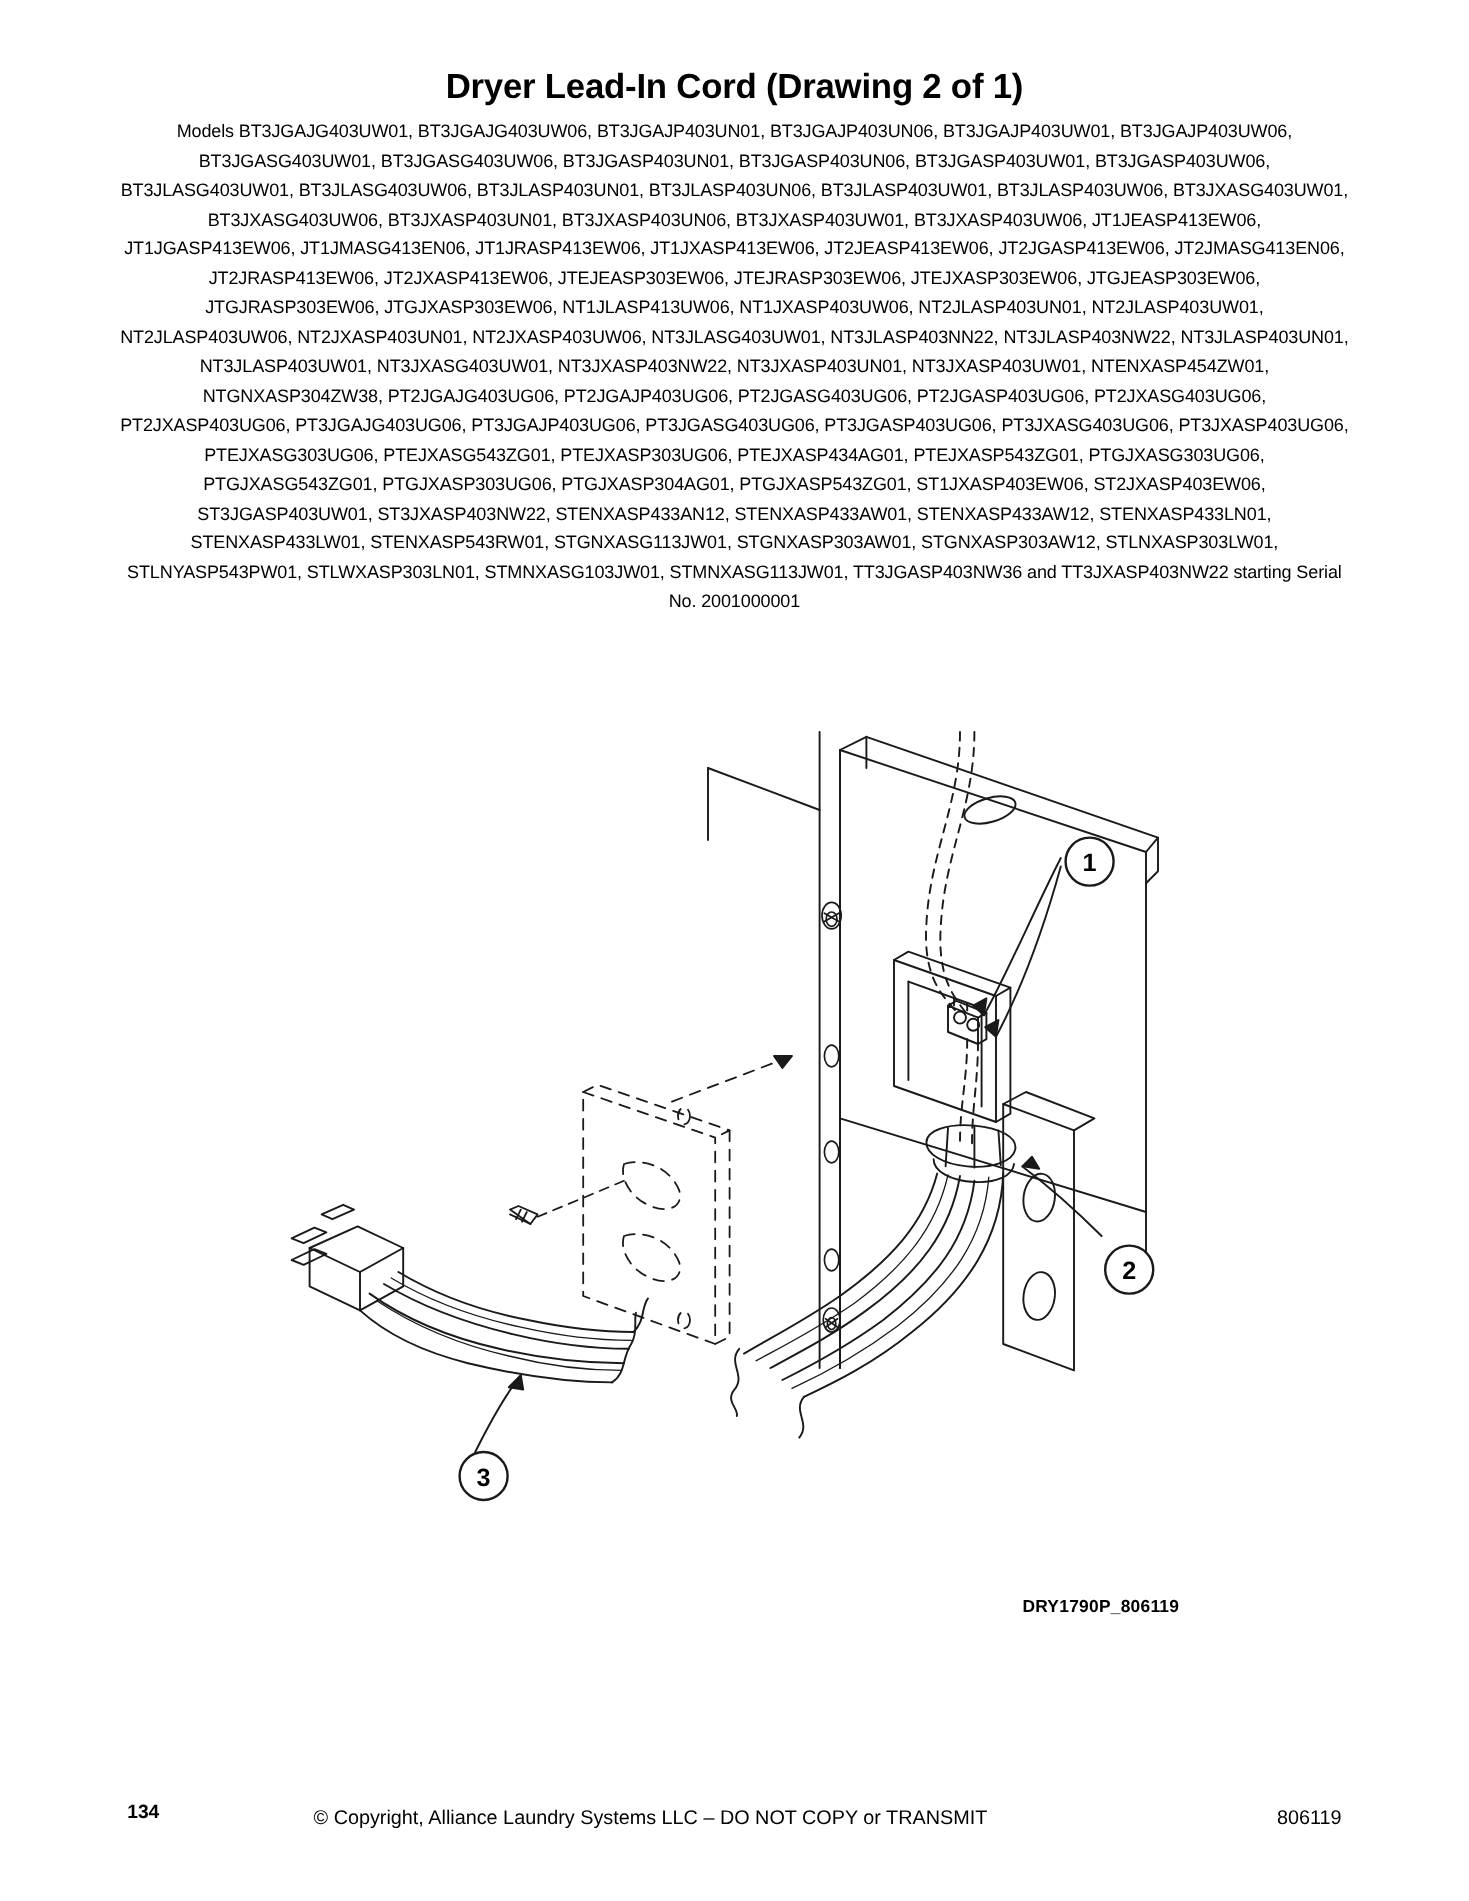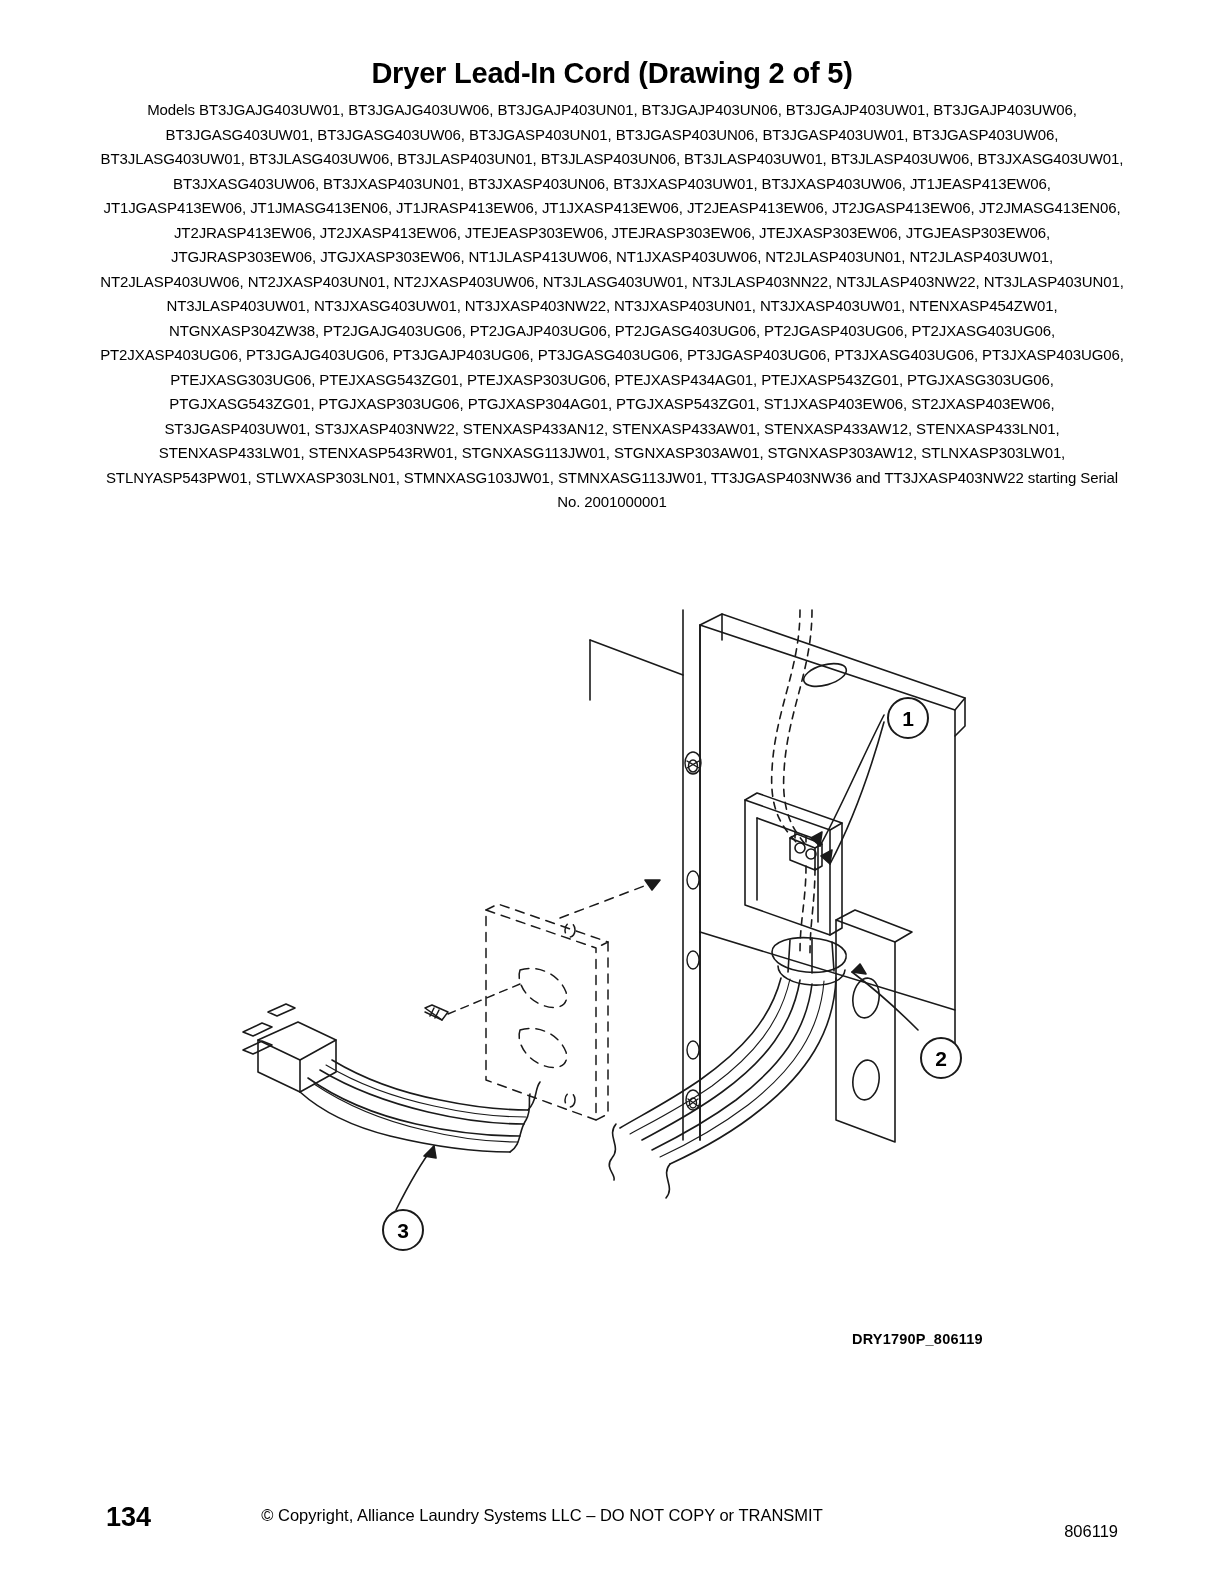--- a/index.html
+++ b/index.html
@@ -55,45 +55,44 @@
     left: 852px;
     top: 1331px;
     font-size: 14.5px;
     letter-spacing: 0.2px;
     font-weight: bold;
   }
   .footer-page {
     position: absolute;
     left: 106px;
     top: 1502px;
-    font-size: 27px;
+    font-size: 16px;
     font-weight: bold;
   }
   .footer-copy {
     position: absolute;
     left: 0;
     top: 1506px;
     width: 1084px;
     text-align: center;
     font-size: 16.5px;
   }
   .footer-num {
     position: absolute;
     right: 106px;
     top: 1506px;
     font-size: 16.5px;
-    margin-top: 16px;
   }
 </style>
 </head>
 <body>
 
 <div class="page">
 
-  <div class="title">Dryer Lead-In Cord (Drawing 2 of 5)</div>
+  <div class="title">Dryer Lead-In Cord (Drawing 2 of 1)</div>
 
   <div class="models">Models BT3JGAJG403UW01, BT3JGAJG403UW06, BT3JGAJP403UN01, BT3JGAJP403UN06, BT3JGAJP403UW01, BT3JGAJP403UW06, BT3JGASG403UW01, BT3JGASG403UW06, BT3JGASP403UN01, BT3JGASP403UN06, BT3JGASP403UW01, BT3JGASP403UW06, BT3JLASG403UW01, BT3JLASG403UW06, BT3JLASP403UN01, BT3JLASP403UN06, BT3JLASP403UW01, BT3JLASP403UW06, BT3JXASG403UW01, BT3JXASG403UW06, BT3JXASP403UN01, BT3JXASP403UN06, BT3JXASP403UW01, BT3JXASP403UW06, JT1JEASP413EW06, JT1JGASP413EW06, JT1JMASG413EN06, JT1JRASP413EW06, JT1JXASP413EW06, JT2JEASP413EW06, JT2JGASP413EW06, JT2JMASG413EN06, JT2JRASP413EW06, JT2JXASP413EW06, JTEJEASP303EW06, JTEJRASP303EW06, JTEJXASP303EW06, JTGJEASP303EW06, JTGJRASP303EW06, JTGJXASP303EW06, NT1JLASP413UW06, NT1JXASP403UW06, NT2JLASP403UN01, NT2JLASP403UW01, NT2JLASP403UW06, NT2JXASP403UN01, NT2JXASP403UW06, NT3JLASG403UW01, NT3JLASP403NN22, NT3JLASP403NW22, NT3JLASP403UN01, NT3JLASP403UW01, NT3JXASG403UW01, NT3JXASP403NW22, NT3JXASP403UN01, NT3JXASP403UW01, NTENXASP454ZW01, NTGNXASP304ZW38, PT2JGAJG403UG06, PT2JGAJP403UG06, PT2JGASG403UG06, PT2JGASP403UG06, PT2JXASG403UG06, PT2JXASP403UG06, PT3JGAJG403UG06, PT3JGAJP403UG06, PT3JGASG403UG06, PT3JGASP403UG06, PT3JXASG403UG06, PT3JXASP403UG06, PTEJXASG303UG06, PTEJXASG543ZG01, PTEJXASP303UG06, PTEJXASP434AG01, PTEJXASP543ZG01, PTGJXASG303UG06, PTGJXASG543ZG01, PTGJXASP303UG06, PTGJXASP304AG01, PTGJXASP543ZG01, ST1JXASP403EW06, ST2JXASP403EW06, ST3JGASP403UW01, ST3JXASP403NW22, STENXASP433AN12, STENXASP433AW01, STENXASP433AW12, STENXASP433LN01, STENXASP433LW01, STENXASP543RW01, STGNXASG113JW01, STGNXASP303AW01, STGNXASP303AW12, STLNXASP303LW01, STLNYASP543PW01, STLWXASP303LN01, STMNXASG103JW01, STMNXASG113JW01, TT3JGASP403NW36 and TT3JXASP403NW22 starting Serial No. 2001000001</div>
 
   <div class="diagram">
     <svg width="1224" height="820" viewBox="0 0 1224 820" xmlns="http://www.w3.org/2000/svg">
       <g fill="none" stroke="#1a1a1a" stroke-width="1.6" stroke-linecap="round" stroke-linejoin="round">
 
         <line x1="683" y1="30" x2="683" y2="560"></line>
         <line x1="700" y1="45" x2="700" y2="560"></line>
 

